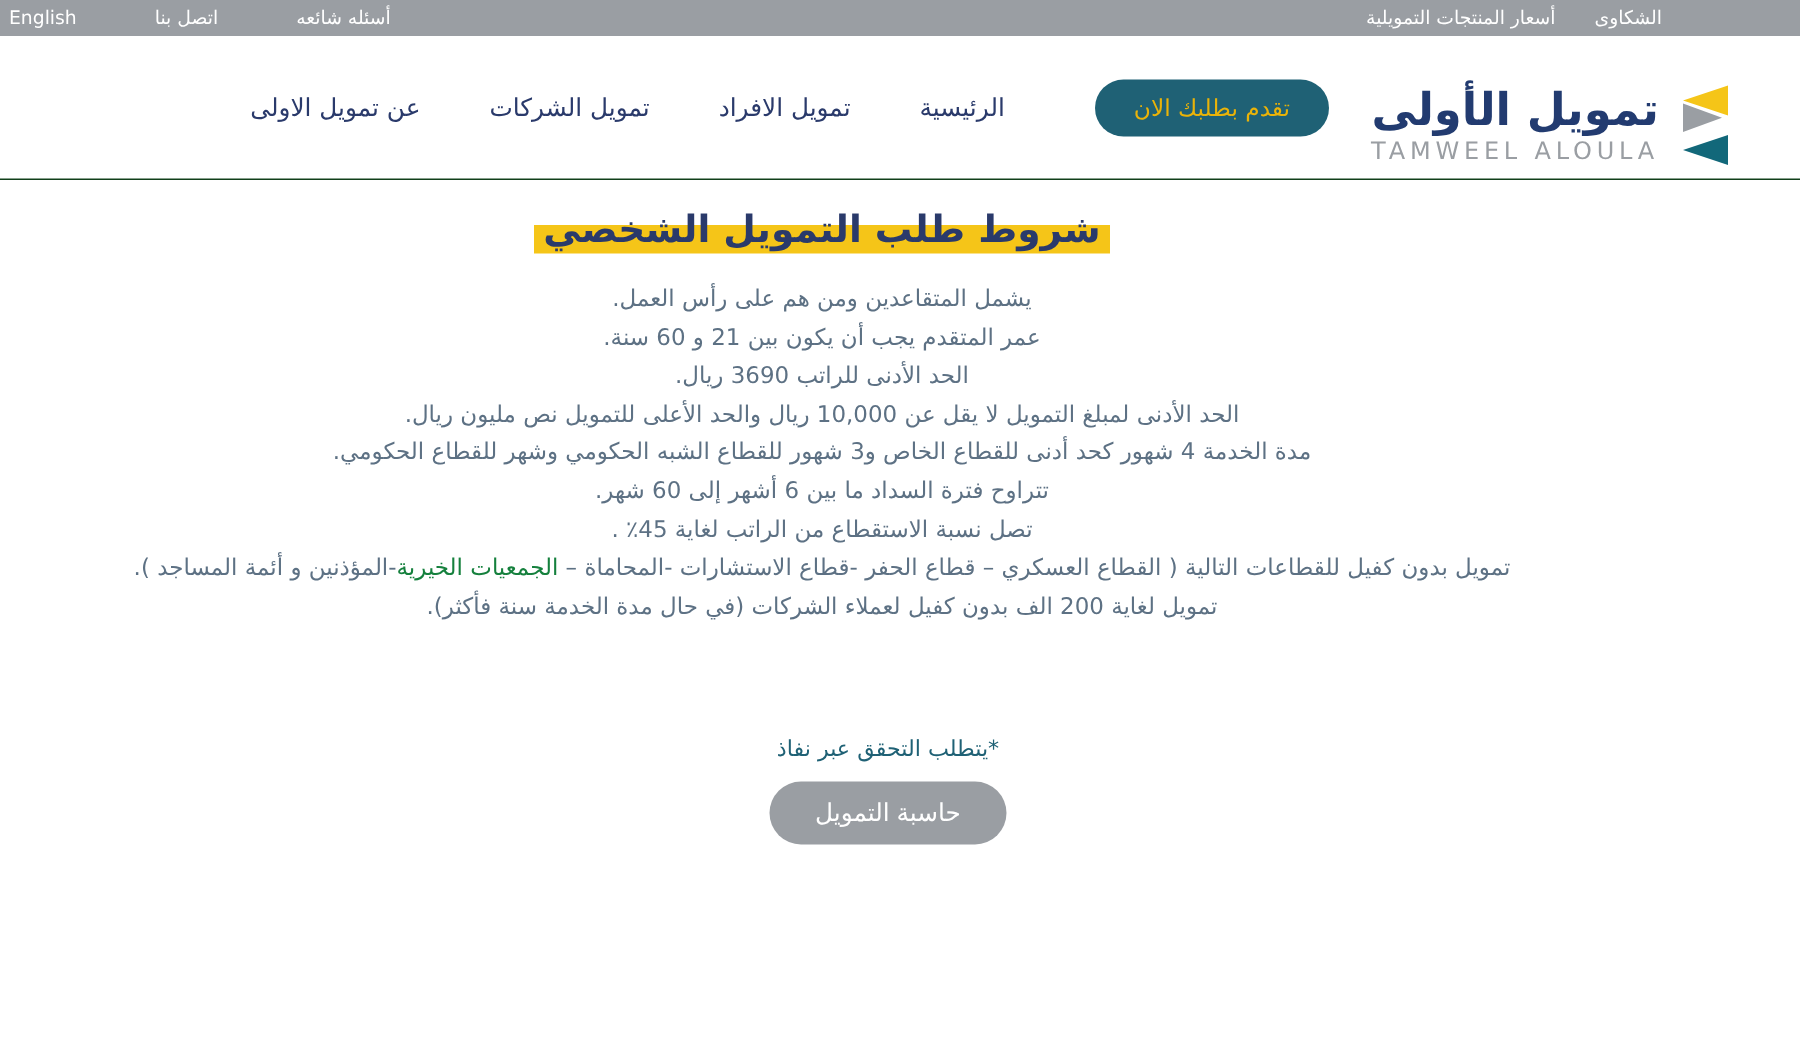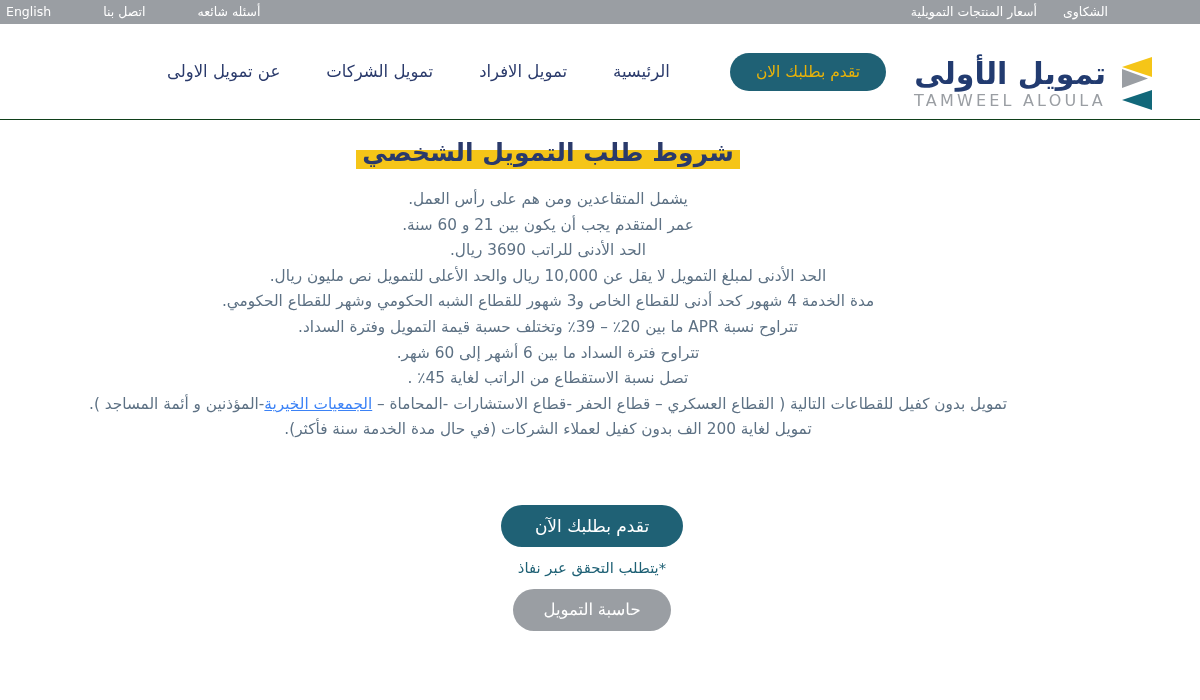--- a/index.html
+++ b/index.html
@@ -157,22 +157,21 @@
     padding-right: 100px;
   }
   .term-line {
     font-size: 15.3px;
     line-height: 25.6px;
     color: #5d7184;
     white-space: nowrap;
   }
   .term-line.wrap { white-space: normal; }
   .term-link {
-    color: #3b82f6;
-    text-decoration: underline;
+    color: #15803d;
     cursor: pointer;
   }
 
   
   .actions {
     margin-top: 62px;
     display: flex;
     flex-direction: column;
     align-items: center;
     padding-right: 12px;
@@ -256,26 +255,24 @@
   <div class="page-title-wrap">
     <h1 class="page-title">شروط طلب التمويل الشخصي</h1>
   </div>
 
   <div class="terms">
     <div class="term-line">يشمل المتقاعدين ومن هم على رأس العمل.</div>
     <div class="term-line">عمر المتقدم يجب أن يكون بين 21 و 60 سنة.</div>
     <div class="term-line">الحد الأدنى للراتب 3690 ريال.</div>
     <div class="term-line">الحد الأدنى لمبلغ التمويل لا يقل عن 10,000 ريال والحد الأعلى للتمويل نص مليون ريال.</div>
     <div class="term-line">مدة الخدمة 4 شهور كحد أدنى للقطاع الخاص و3 شهور للقطاع الشبه الحكومي وشهر للقطاع الحكومي.</div>
-    <div class="term-line">تتراوح نسبة APR ما بين 20٪ – 39٪ وتختلف حسبة قيمة التمويل وفترة السداد.</div>
     <div class="term-line">تتراوح فترة السداد ما بين 6 أشهر إلى 60 شهر.</div>
     <div class="term-line">تصل نسبة الاستقطاع من الراتب لغاية 45٪ .</div>
     <div class="term-line wrap"><span>تمويل بدون كفيل للقطاعات التالية ( القطاع العسكري – قطاع الحفر -قطاع الاستشارات -المحاماة – </span><span class="term-link">الجمعيات الخيرية</span><span>-المؤذنين و أئمة المساجد ).</span></div>
     <div class="term-line">تمويل لغاية 200 الف بدون كفيل لعملاء الشركات (في حال مدة الخدمة سنة فأكثر).</div>
   </div>
 
   <div class="actions">
-    <button class="btn-apply">تقدم بطلبك الآن</button>
     <div class="nafath-note">*يتطلب التحقق عبر نفاذ</div>
     <button class="btn-calc">حاسبة التمويل</button>
   </div>
 
 </div>
 
 </body></html>

